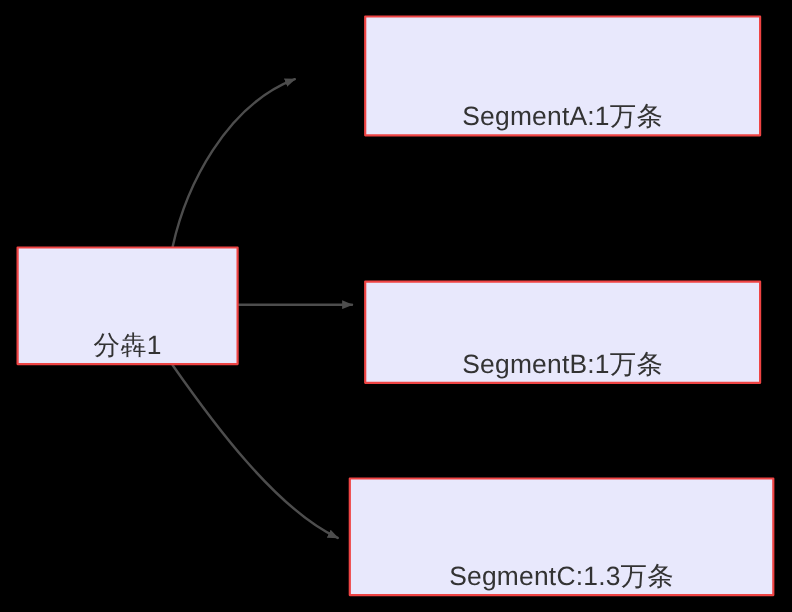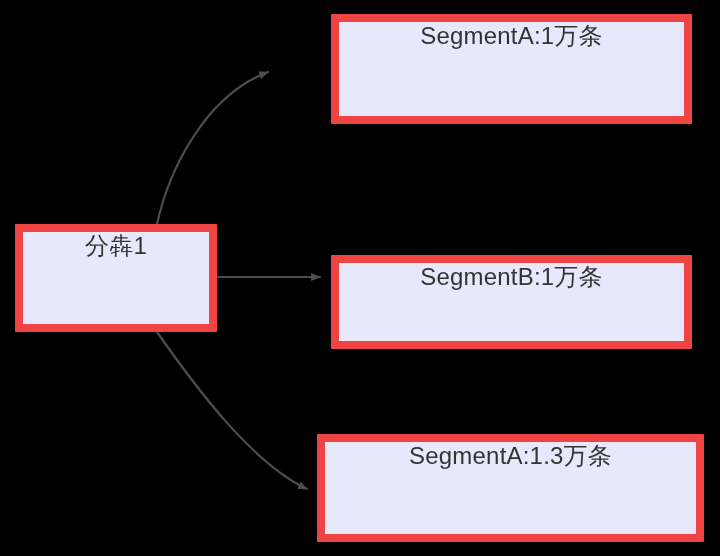--- a/index.html
+++ b/index.html
@@ -19,24 +19,24 @@
     position: absolute;
     left: 0;
     top: 0;
     width: 720px;
     height: 556px;
   }
   .node {
     position: absolute;
     box-sizing: border-box;
     background: #e8e8fc;
-    border: 8px solid #ef4444;
+    border: 2px solid #ef4444;
     border-radius: 1px;
     display: flex;
-    align-items: flex-start;
+    align-items: flex-end;
     justify-content: center;
   }
   .node-label {
     color: #333333;
     font-size: 24px;
     line-height: 1.2;
     letter-spacing: 0.2px;
     white-space: nowrap;
     text-align: center;
   }
@@ -91,16 +91,16 @@
 
   <div id="node-seg-a" class="node">
     <span class="node-label">SegmentA:1万条</span>
   </div>
 
   <div id="node-seg-b" class="node">
     <span class="node-label">SegmentB:1万条</span>
   </div>
 
   <div id="node-seg-c" class="node">
-    <span class="node-label">SegmentA:1.3万条</span>
+    <span class="node-label">SegmentC:1.3万条</span>
   </div>
 
 </div>
 
 </body></html>

